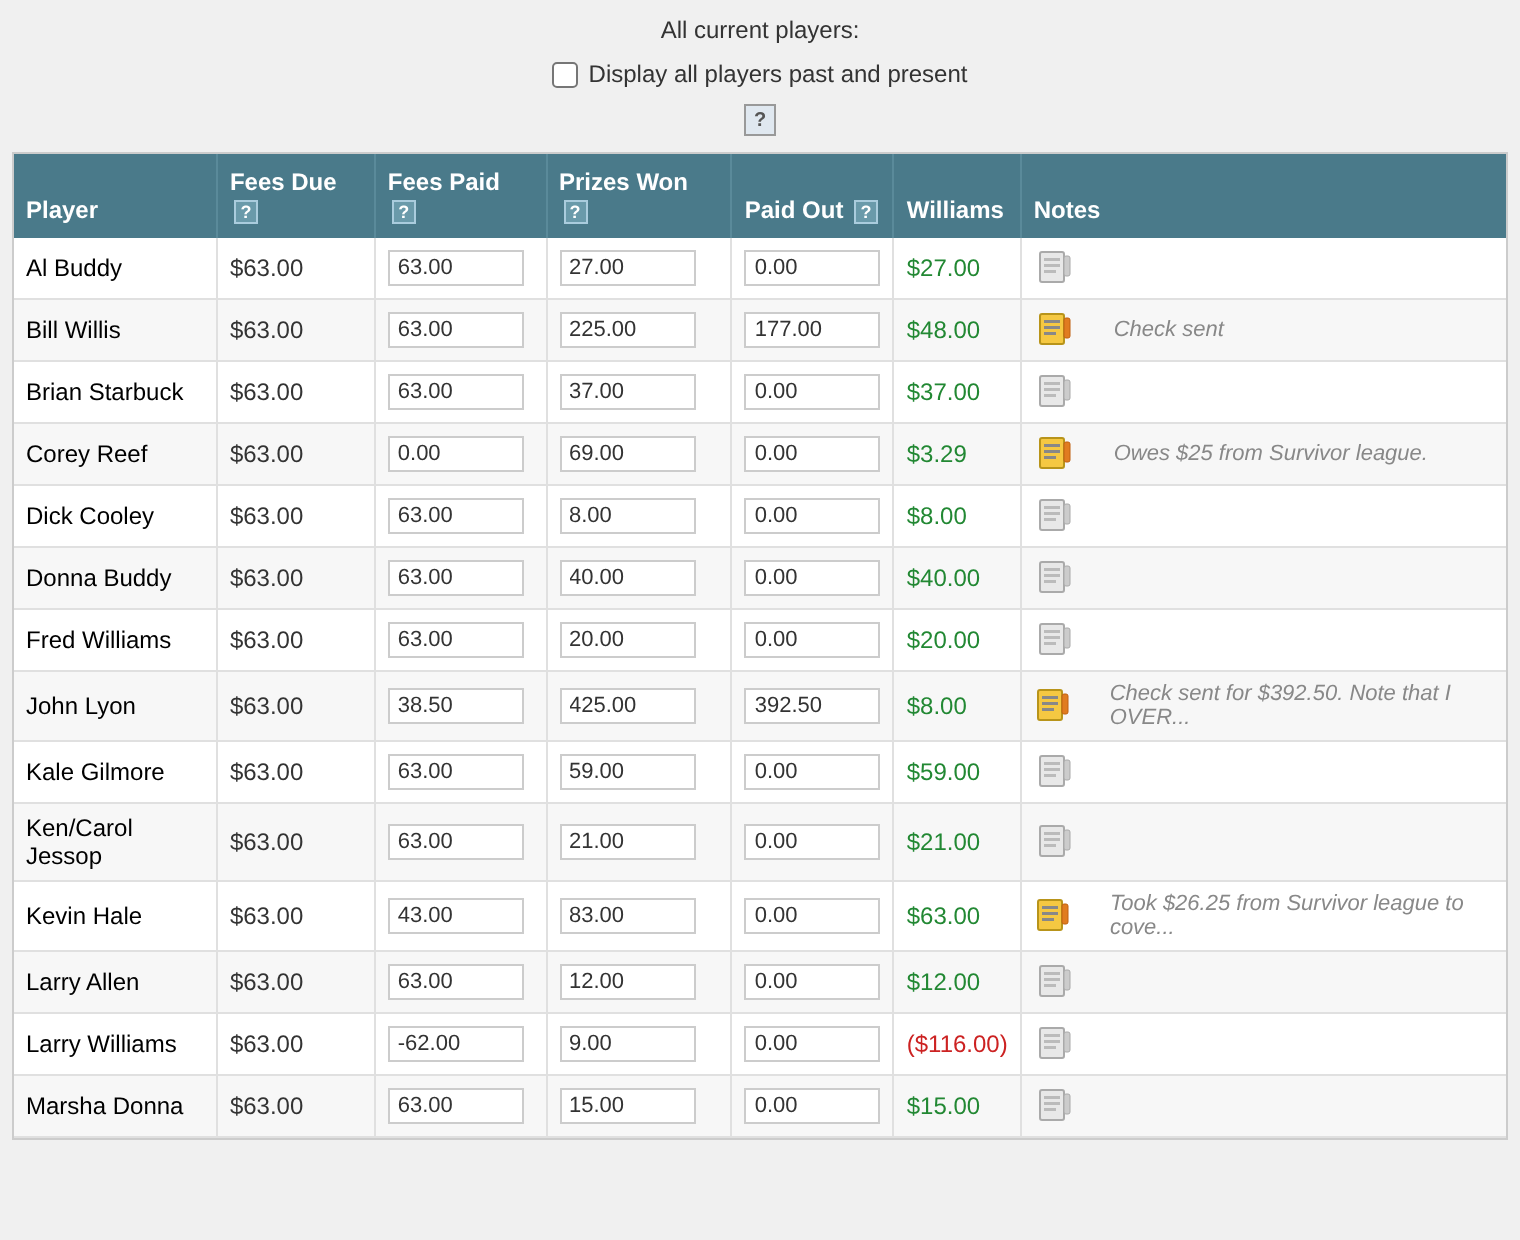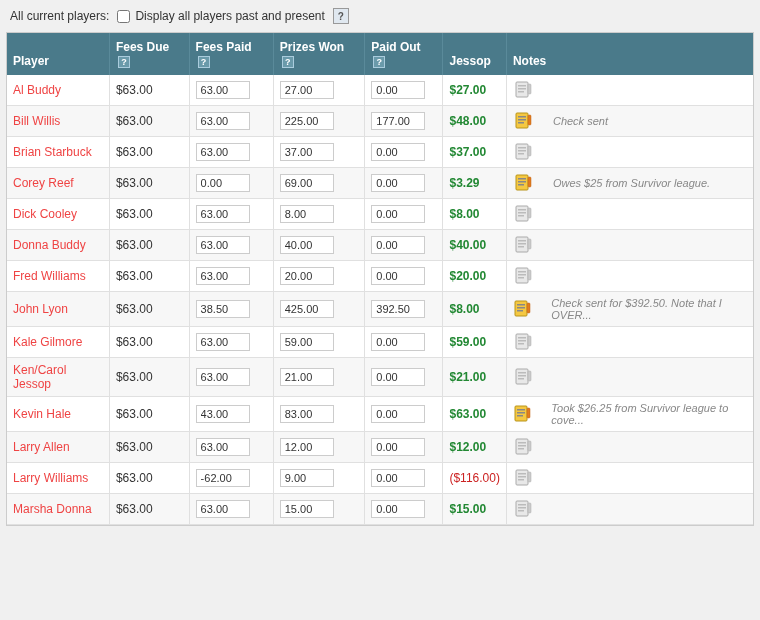--- a/index.html
+++ b/index.html
@@ -8,20 +8,21 @@
       font-size: 12px;
       background: #f0f0f0;
       color: #333;
     }
     .top-bar {
       display: flex;
       align-items: center;
       padding: 8px 10px;
       background: #f0f0f0;
       gap: 8px;
+      flex-direction: column;
     }
     .top-bar label {
       display: flex;
       align-items: center;
       gap: 5px;
       font-size: 12px;
     }
     .help-icon {
       display: inline-flex;
       align-items: center;
@@ -76,35 +77,35 @@
     }
     tbody tr:nth-child(odd) { background: #fff; }
     tbody tr:nth-child(even) { background: #f7f7f7; }
     tbody td {
       padding: 5px 6px;
       border-right: 1px solid #e0e0e0;
       vertical-align: middle;
     }
     tbody td:last-child { border-right: none; }
     .player-name {
-      color: #ef4444;
+      color: #000000;
       cursor: pointer;
       text-decoration: none;
       text-align: right;
     }
     .fees-due { color: #333; }
     .input-cell input {
-      width: 54px;
+      width: 68px;
       border: 1px solid #ccc;
       padding: 2px 4px;
       font-size: 11px;
       background: #fff;
       color: #333;
     }
-    .balance-positive { color: #228833; font-weight: bold; }
+    .balance-positive { color: #228833; font-weight: normal; }
     .balance-negative { color: #cc2222; font-weight: normal; }
     .note-icon {
       display: inline-flex;
       align-items: center;
       justify-content: center;
       width: 20px;
       height: 20px;
       cursor: pointer;
       vertical-align: middle;
     }
@@ -139,21 +140,21 @@
 
 <div class="table-container">
   <table>
     <thead>
       <tr>
         <th>Player</th>
         <th>Fees Due <span class="col-help">?</span></th>
         <th>Fees Paid <span class="col-help">?</span></th>
         <th>Prizes Won <span class="col-help">?</span></th>
         <th>Paid Out <span class="col-help">?</span></th>
-        <th>Jessop</th>
+        <th>Williams</th>
         <th>Notes</th>
       </tr>
     </thead>
     <tbody id="table-body">
     <tr>
           <td><a class="player-name">Al Buddy</a></td>
           <td class="fees-due">$63.00</td>
           <td class="input-cell"><input type="text" value="63.00" style=""></td>
           <td class="input-cell"><input type="text" value="27.00" style=""></td>
           <td class="input-cell"><input type="text" value="0.00" style=""></td>

